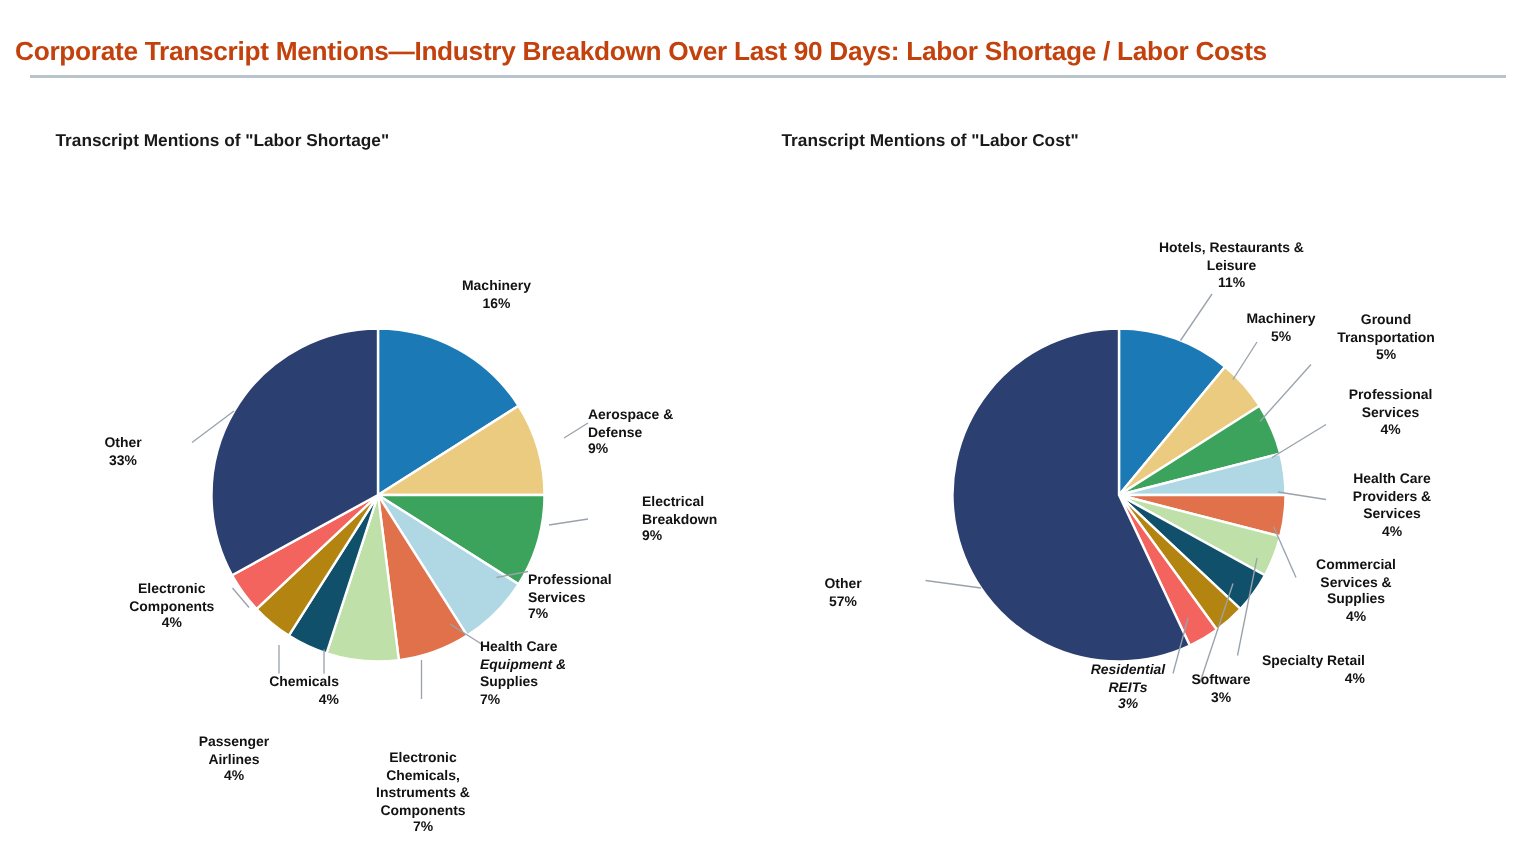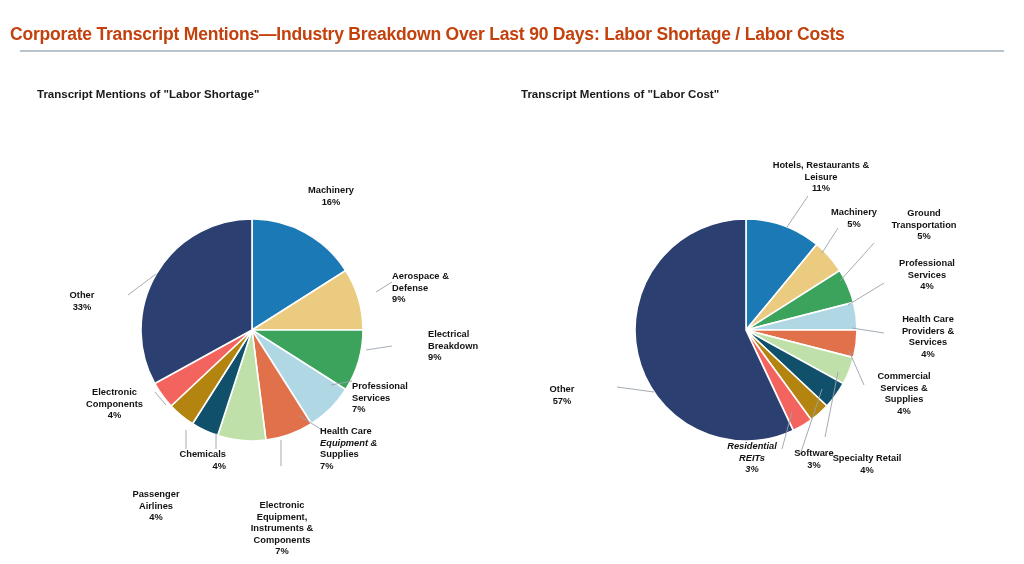--- a/index.html
+++ b/index.html
@@ -131,21 +131,21 @@
       <span class="pct">7%</span>
     </div>
     <div class="lbl right-al" style="left: 320px; top: 426px; width: 102px;">
       <span style="display: block;">Health Care</span>
       <span style="display: block; font-style: italic;">Equipment &amp;</span>
       <span style="display: block;">Supplies</span>
       <span class="pct">7%</span>
     </div>
     <div class="lbl" style="left: 227px; top: 465px; width: 110px;">
       <span style="display: block; margin-top: 35px;">Electronic</span>
-      <span style="display: block;">Equipment,</span>
+      <span style="display: block;">Chemicals,</span>
       <span style="display: block;">Instruments &amp;</span>
       <span style="display: block;">Components</span>
       <span class="pct">7%</span>
     </div>
     <div class="lbl" style="left: 164px; top: 449px; width: 62px; text-align: right;">
       <span style="display: block;">Chemicals</span>
       <span class="pct">4%</span>
     </div>
     <div class="lbl" style="left: 119px; top: 441px; width: 74px; margin-top: 48px;">
       <span style="display: block;">Passenger</span>
@@ -187,21 +187,21 @@
       <span style="display: block;">Providers &amp;</span>
       <span style="display: block;">Services</span>
       <span class="pct">4%</span>
     </div>
     <div class="lbl" style="left: 862px; top: 371px; width: 84px;">
       <span style="display: block;">Commercial</span>
       <span style="display: block;">Services &amp;</span>
       <span style="display: block;">Supplies</span>
       <span class="pct">4%</span>
     </div>
-    <div class="lbl" style="left: 824px; top: 453px; width: 86px;">
+    <div class="lbl" style="left: 824px; top: 435px; width: 86px; text-align: right;">
       <span style="display: block;">Specialty Retail</span>
       <span class="pct">4%</span>
     </div>
     <div class="lbl" style="left: 788px; top: 448px; width: 52px;">
       <span style="display: block;">Software</span>
       <span class="pct">3%</span>
     </div>
     <div class="lbl" style="left: 715px; top: 441px; width: 74px; font-style: italic;">
       <span style="display: block;">Residential</span>
       <span style="display: block;">REITs</span>

